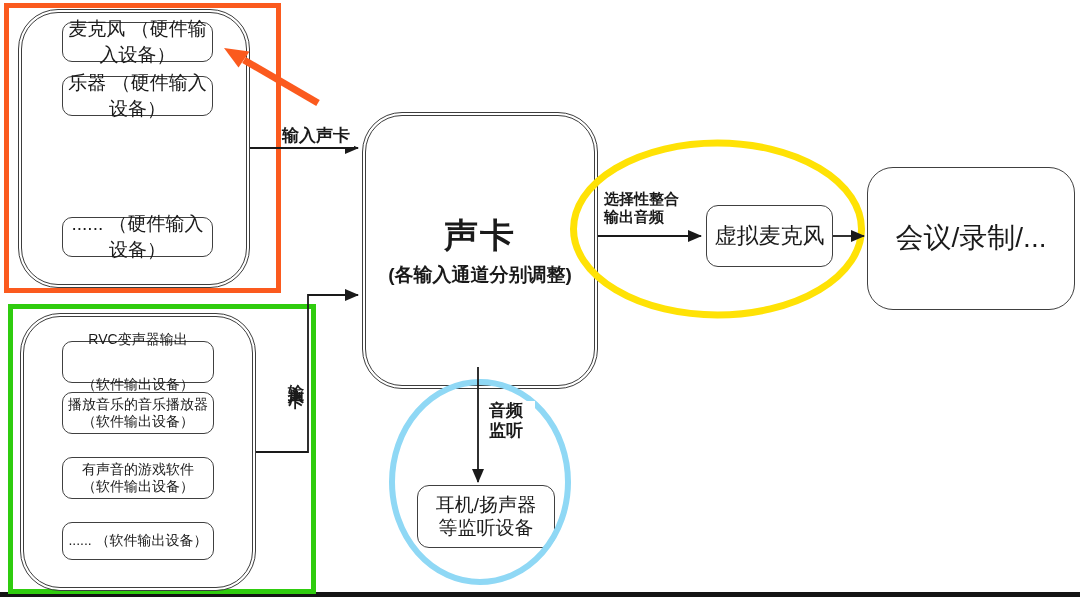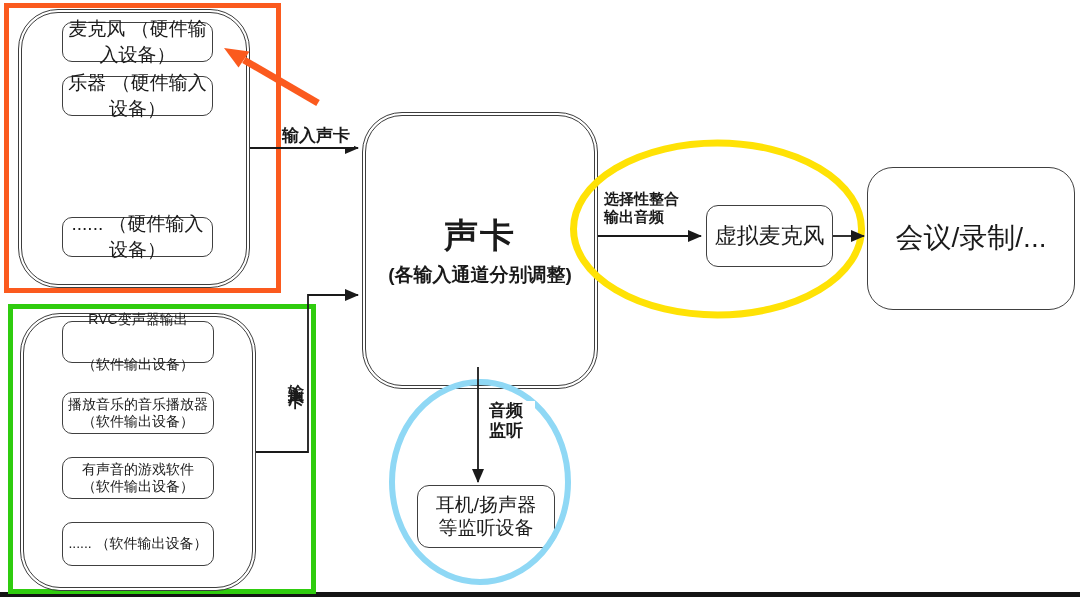--- a/index.html
+++ b/index.html
@@ -61,33 +61,33 @@
     <span>麦克风 （硬件输入设备）</span>
   </div>
   <div class="abs node hw-node" style="top:76px;">
     <span>乐器 （硬件输入设备）</span>
   </div>
   <div class="abs node hw-node" style="top:217px;">
     <span>...... （硬件输入设备）</span>
   </div>
 
   <div class="abs dbl cont-sw"></div>
-  <div class="abs node sw-node" style="top:321px;gap:28px;">
+  <div class="abs node sw-node" style="top:341px;gap:28px;">
     <span>RVC变声器输出</span>
     <span>（软件输出设备）</span>
   </div>
   <div class="abs node sw-node" style="top:392px;">
     <span>播放音乐的音乐播放器</span>
     <span>（软件输出设备）</span>
   </div>
   <div class="abs node sw-node" style="top:457px;">
     <span>有声音的游戏软件</span>
     <span>（软件输出设备）</span>
   </div>
-  <div class="abs node sw-node" style="top:522px;height:44px;">
+  <div class="abs node sw-node" style="top:522px;height:38px;">
     <span>...... （软件输出设备）</span>
   </div>
 
   <div class="abs dbl cont-card">
     <div class="card-title">声卡</div>
     <div class="card-sub">(各输入通道分别调整)</div>
   </div>
 
   <div class="abs node vmic">
     <span>虚拟麦克风</span>

